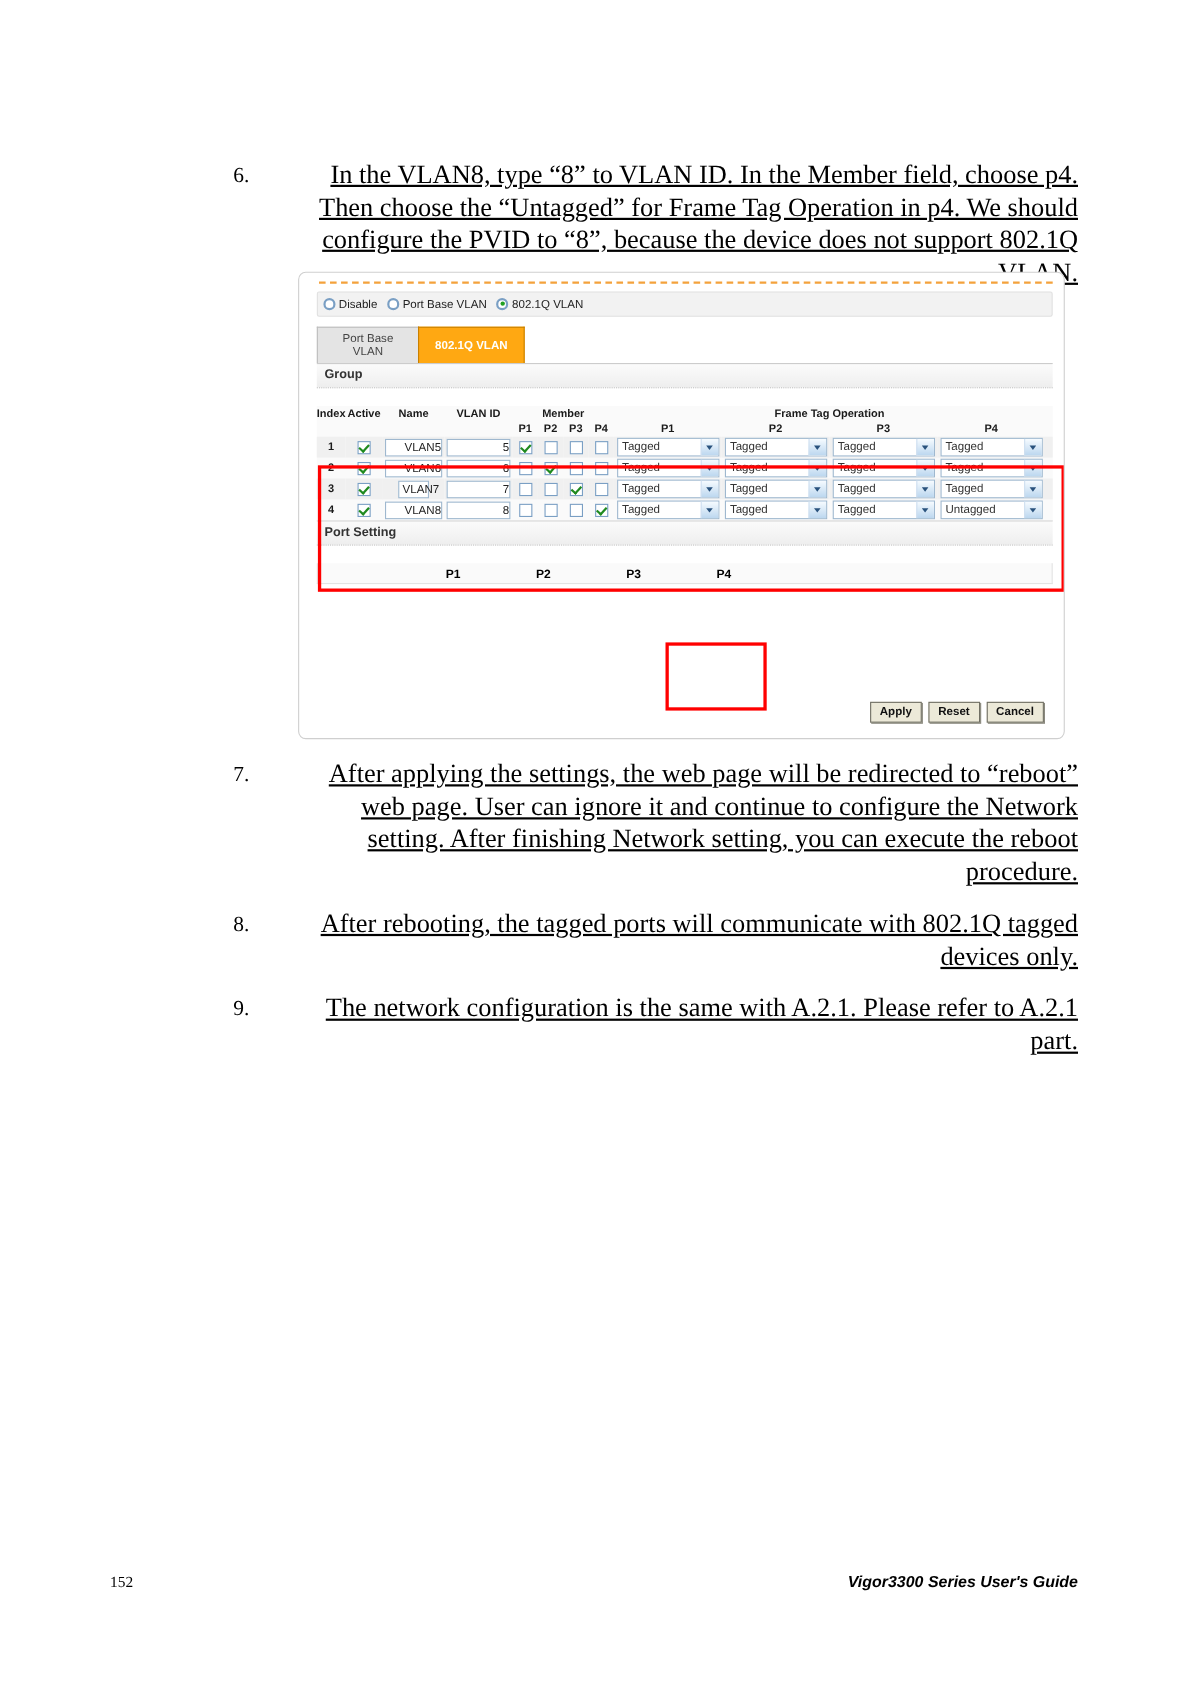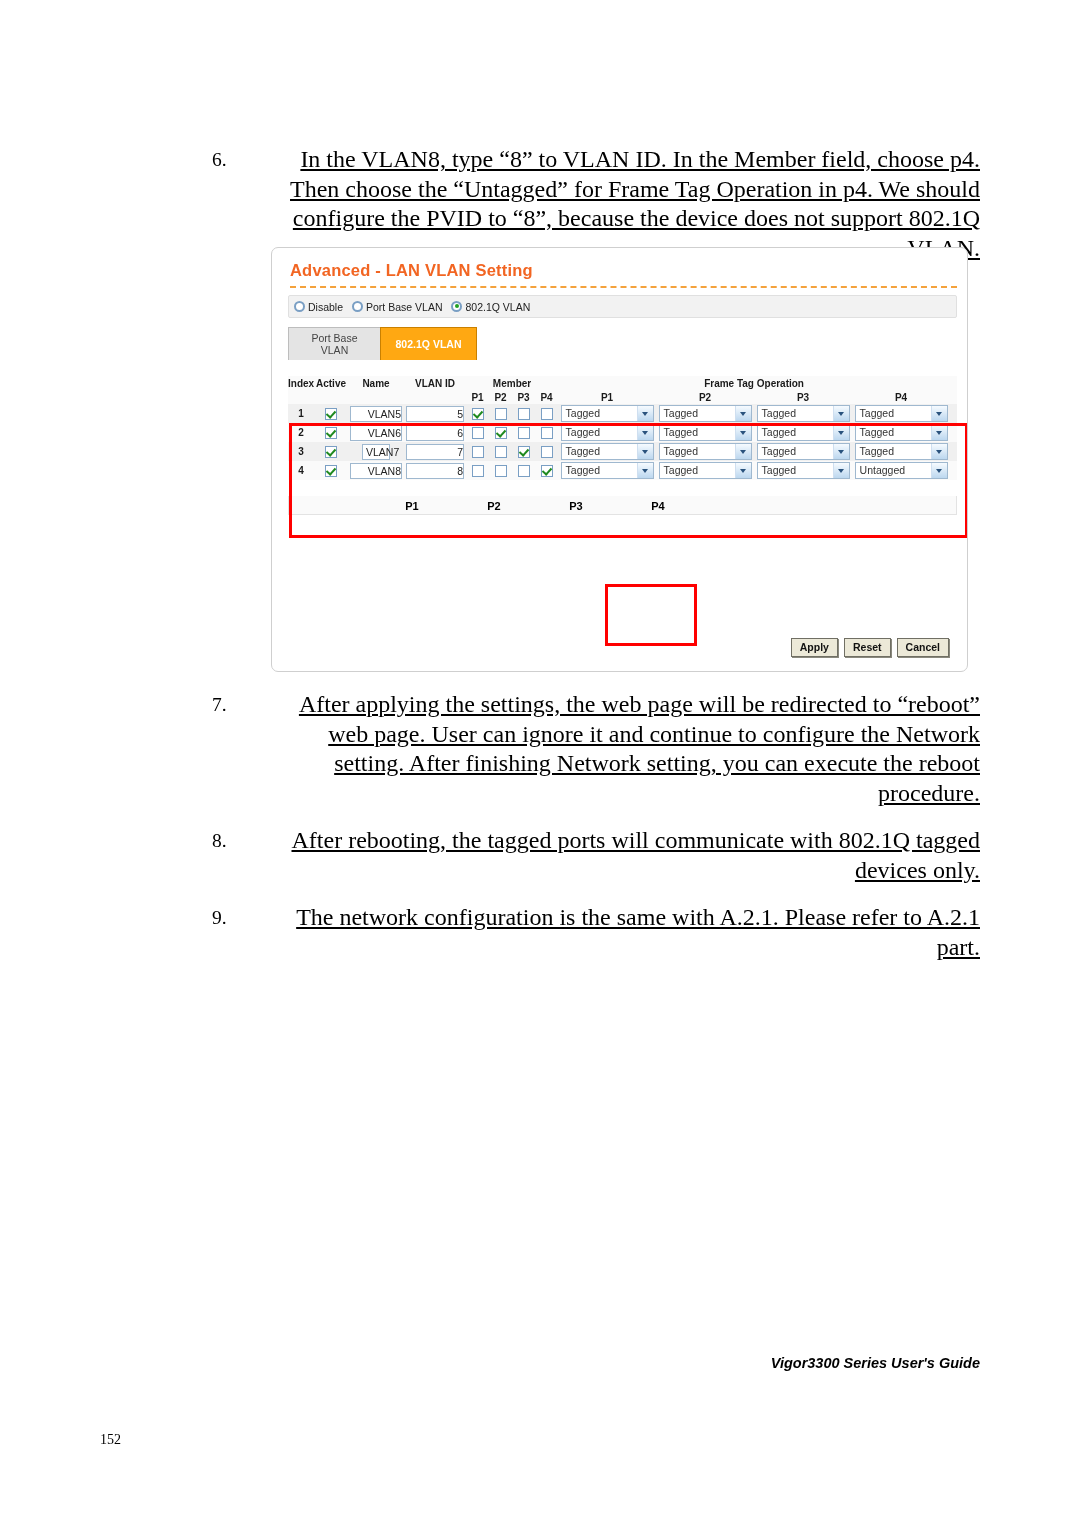--- a/index.html
+++ b/index.html
@@ -344,21 +344,21 @@
     position: absolute;
     left: 100px;
     top: 1432px;
     font-size: 14px;
     font-family: "Liberation Serif", serif;
     color: #000;
   }
   .foot-right {
     position: absolute;
     right: 100px;
-    top: 1355px;
+    top: 1431px;
     font-size: 14.5px;
     font-style: italic;
     font-weight: bold;
     font-family: "Liberation Sans", sans-serif;
     color: #000;
   }
 </style>
 </head>
 <body>
 
@@ -367,21 +367,20 @@
   <div class="doc-item">
     <div class="doc-num">6.</div>
     <div class="doc-text">In the VLAN8, type “8” to VLAN ID. In the Member field, choose p4. Then choose the “Untagged” for Frame Tag Operation in p4. We should configure the PVID to “8”, because the device does not support 802.1Q VLAN.</div>
   </div>
 
 </div>
 
 <div class="shot">
   <div class="shot-inner">
 
-    <div class="panel-title">Advanced - LAN VLAN Setting</div>
     <div class="dashed-rule"></div>
 
     <div class="radio-bar">
       <label class="radio-opt">
         <span class="radio-dot"></span>
         <span>Disable</span>
       </label>
       <label class="radio-opt">
         <span class="radio-dot"></span>
         <span>Port Base VLAN</span>
@@ -390,20 +389,21 @@
         <span class="radio-dot on"></span>
         <span>802.1Q VLAN</span>
       </label>
     </div>
 
     <div class="tabs">
       <div class="tab tab-inactive">Port Base VLAN</div>
       <div class="tab tab-active">802.1Q VLAN</div>
     </div>
 
+    <div class="band">Group</div>
 
     <div class="section-body">
       <table class="grp">
         <colgroup>
           <col style="width:26px">
           <col style="width:34px">
           <col style="width:56px">
           <col style="width:62px">
           <col style="width:23px">
             <col style="width:23px">
@@ -598,20 +598,21 @@
                   <span class="arrow"></span>
                 </span>
               </td>
           <td></td>
         </tr>
       </tbody>
         </table>
     </div>
 
 
+    <div class="band">Port Setting</div>
 
     <div class="section-body" style="background:#fafafa;border:1px solid #e3e3e3;border-top:none;">
       <table class="ports">
         <colgroup>
           <col style="width:82px">
             <col style="width:82px">
             <col style="width:82px">
           <col style="width:82px">
             <col style="width:82px">
             <col>

